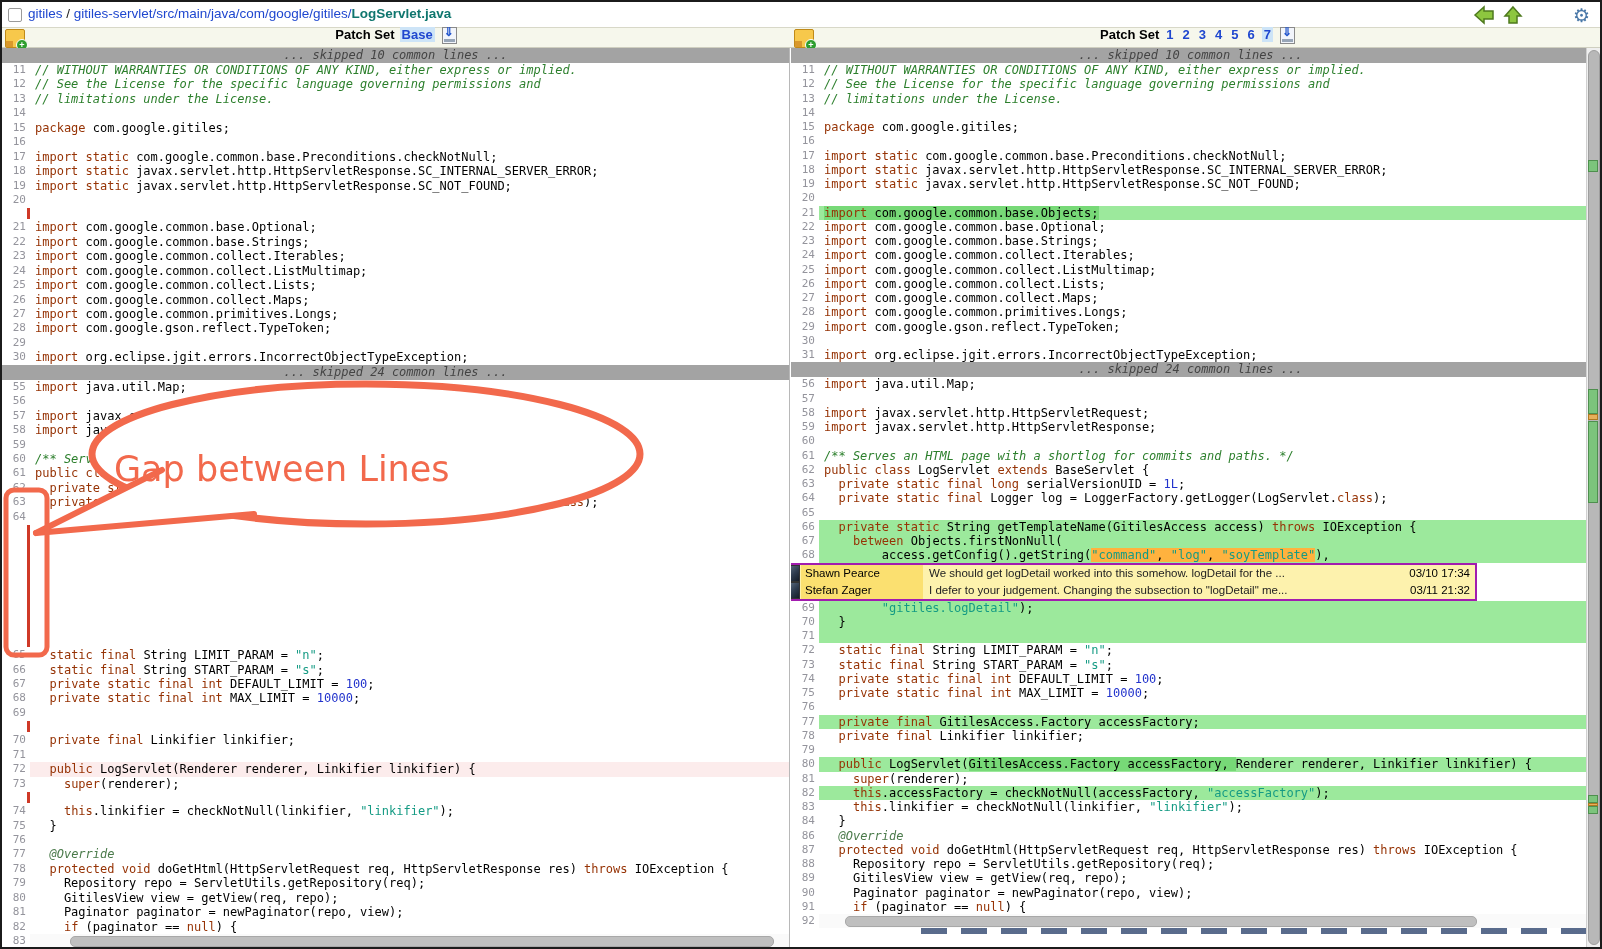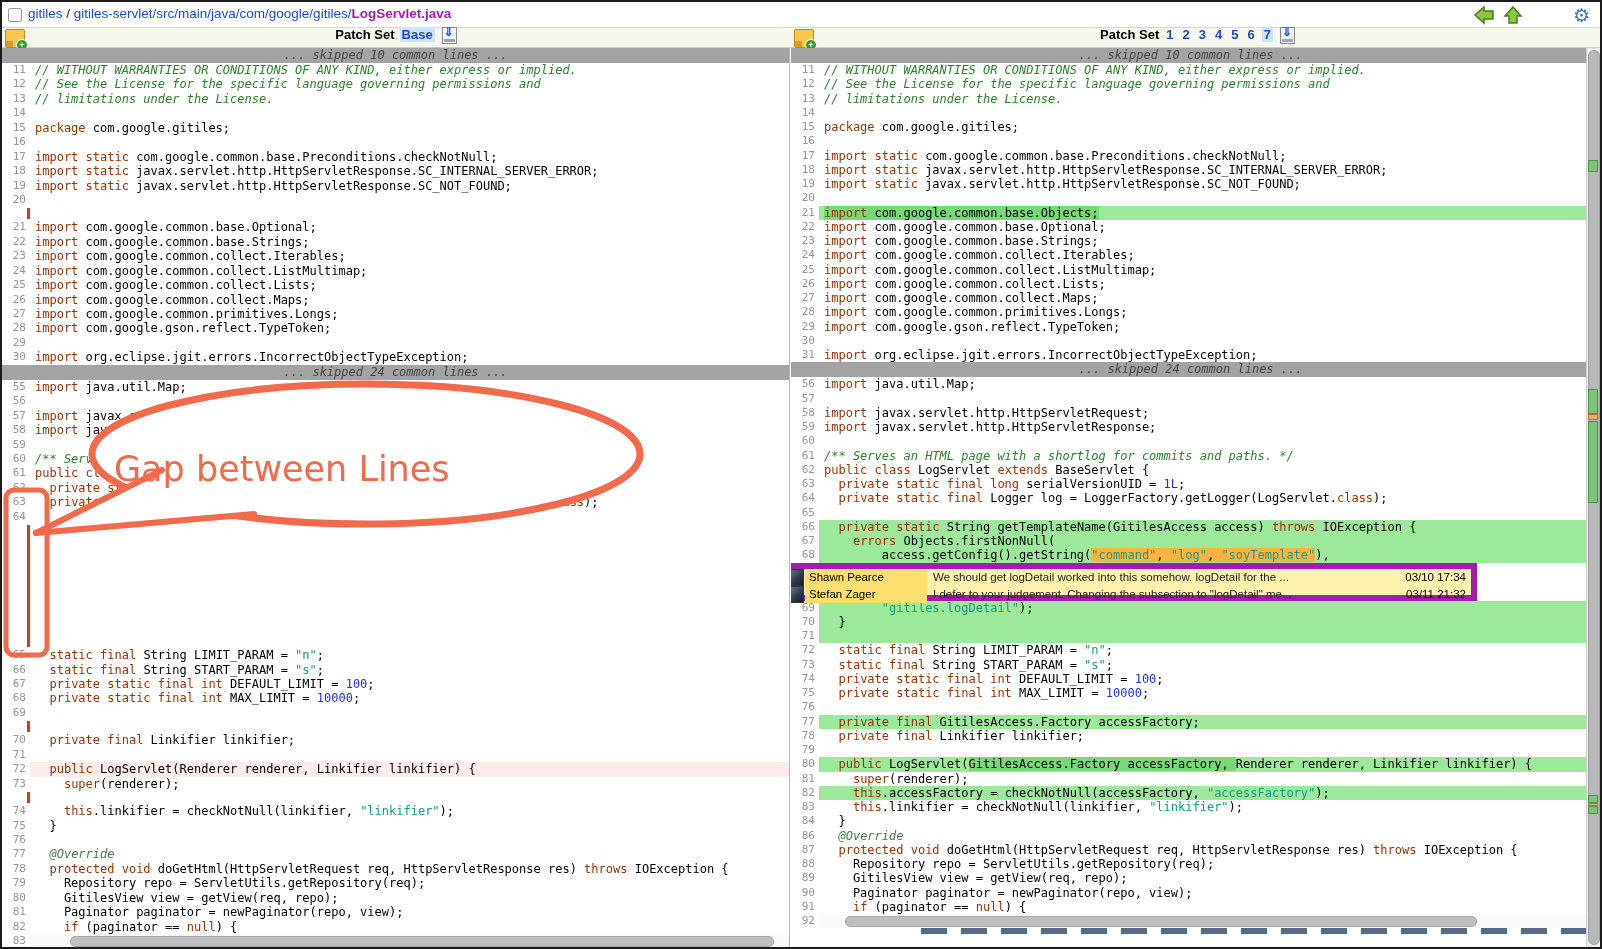--- a/index.html
+++ b/index.html
@@ -7,21 +7,21 @@
     position:relative;width:1602px;height:949px;background:#fff;
     border:2px solid #1b1b1b;box-sizing:border-box;overflow:hidden;
     font-family:"Liberation Sans",sans-serif;
   }
   
   #topbar{position:absolute;left:0;top:0;width:100%;height:25px;background:#fff;}
   #topbar .cbx{position:absolute;left:6px;top:6px;width:12px;height:12px;border:1px solid #9a9a9a;border-radius:2px;background:#fff;}
   #crumb{position:absolute;left:26px;top:4px;font-size:13.5px;white-space:nowrap;}
   #crumb a{color:#1f47cf;text-decoration:none;}
   #crumb .sep{color:#222;}
-  #crumb .file{color:#a21caf;font-weight:bold;}
+  #crumb .file{color:#0f766e;font-weight:bold;}
   #nav-icons{position:absolute;right:10px;top:3px;display:flex;align-items:center;gap:8px;}
   #gear{font-size:19px;color:#4a78a8;line-height:19px;margin-left:42px;}
   
   #hdrband{position:absolute;left:0;top:25px;width:100%;height:21px;background:#f6f7ec;border-top:1px solid #d8d8c8;border-bottom:1px solid #cfcfc0;box-sizing:border-box;}
   .hdr{position:absolute;top:25px;height:21px;}
   #hdrL{left:0;width:788px;}
   #hdrR{left:789px;width:813px;}
   .hdr .note-icon{position:absolute;left:3px;top:2px;width:18px;height:17px;background:#f7c84b;border:1px solid #c08a18;border-radius:2px;}
   .hdr .note-icon .fold{position:absolute;left:0;bottom:0;width:7px;height:6px;background:#d9982b;}
   .hdr .note-icon .plus{position:absolute;right:-4px;bottom:-4px;width:10px;height:10px;border-radius:50%;background:#2e9e2e;border:1px solid #fff;color:#fff;font-size:9px;line-height:10px;text-align:center;font-weight:bold;}
@@ -49,21 +49,21 @@
   .gapbar{position:absolute;left:25px;top:1px;bottom:1px;width:3px;background:#cf3927;}
   
   .tok-k{color:#963305;}
   .tok-c{color:#2c7f2c;font-style:italic;}
   .tok-s{color:#159b84;}
   .tok-n{color:#2233cc;margin-top:20px;}
   .tok-a{color:#4a7a4a;font-style:italic;}
   .hl-d{background:#77d977;}
   .hl-o{background:#ffb23e;}
   
-  .cbox{height:38px;margin-left:-12px;width:698px;border:6px solid #a21caf;background:#fdf2ad;box-sizing:border-box;position:relative;z-index:5;cursor:pointer;}
+  .cbox{height:38px;margin-left:-12px;width:698px;border:2px solid #a21caf;background:#fdf2ad;box-sizing:border-box;position:relative;z-index:5;cursor:pointer;}
   .crow{display:flex;height:17px;line-height:17px;font-size:11.5px;overflow:hidden;}
   .crow .av{flex:0 0 20px;display:flex;align-items:center;justify-content:center;}
   .crow .av i{width:15px;height:15px;background:linear-gradient(135deg,#6b7d90,#2e3b4e 60%,#141c28);border:1px solid #333;display:block;}
   .crow .nm{flex:0 0 118px;background:#fbe070;padding-left:4px;color:#000;}
   .crow .tx{flex:1 1 auto;color:#222;padding-left:6px;overflow:hidden;white-space:nowrap;}
   .crow .tm{flex:0 0 78px;text-align:right;padding-right:5px;color:#000;}
   
   .hs-track{flex:1 1 auto;position:relative;background:#fafafa;}
   .hs-thumb{position:absolute;top:2px;height:9px;background:#bfbfbf;border-radius:5px;border:1px solid #a8a8a8;}
   #vscroll{position:absolute;right:0;top:46px;bottom:0;width:14px;background:#efefef;border-left:1px solid #d0d0d0;box-sizing:border-box;}
@@ -477,21 +477,21 @@
       <div class="row">
         <span class="ln">65</span>
         <span class="ct"></span>
       </div>
       <div class="row">
         <span class="ln">66</span>
         <span class="ct bg-add"><span class="tok-p">  </span><span class="tok-k">private static</span><span class="tok-p"> String getTemplateName(GitilesAccess access) </span><span class="tok-k">throws</span><span class="tok-p"> IOException {</span></span>
       </div>
       <div class="row">
         <span class="ln">67</span>
-        <span class="ct bg-add"><span class="tok-p">    </span><span class="tok-k">errors</span><span class="tok-p"> Objects.firstNonNull(</span></span>
+        <span class="ct bg-add"><span class="tok-p">    </span><span class="tok-k">between</span><span class="tok-p"> Objects.firstNonNull(</span></span>
       </div>
       <div class="row">
         <span class="ln">68</span>
         <span class="ct bg-add"><span class="tok-p">        access.getConfig().getString(</span><span class="tok-s hl-o">"command"</span><span class="tok-p hl-o">, </span><span class="tok-s hl-o">"log"</span><span class="tok-p hl-o">, </span><span class="tok-s hl-o">"soyTemplate"</span><span class="tok-p">),</span></span>
       </div>
       <div class="cbox">
         <div class="crow">
           <span class="av">
             <i></i>
           </span>

